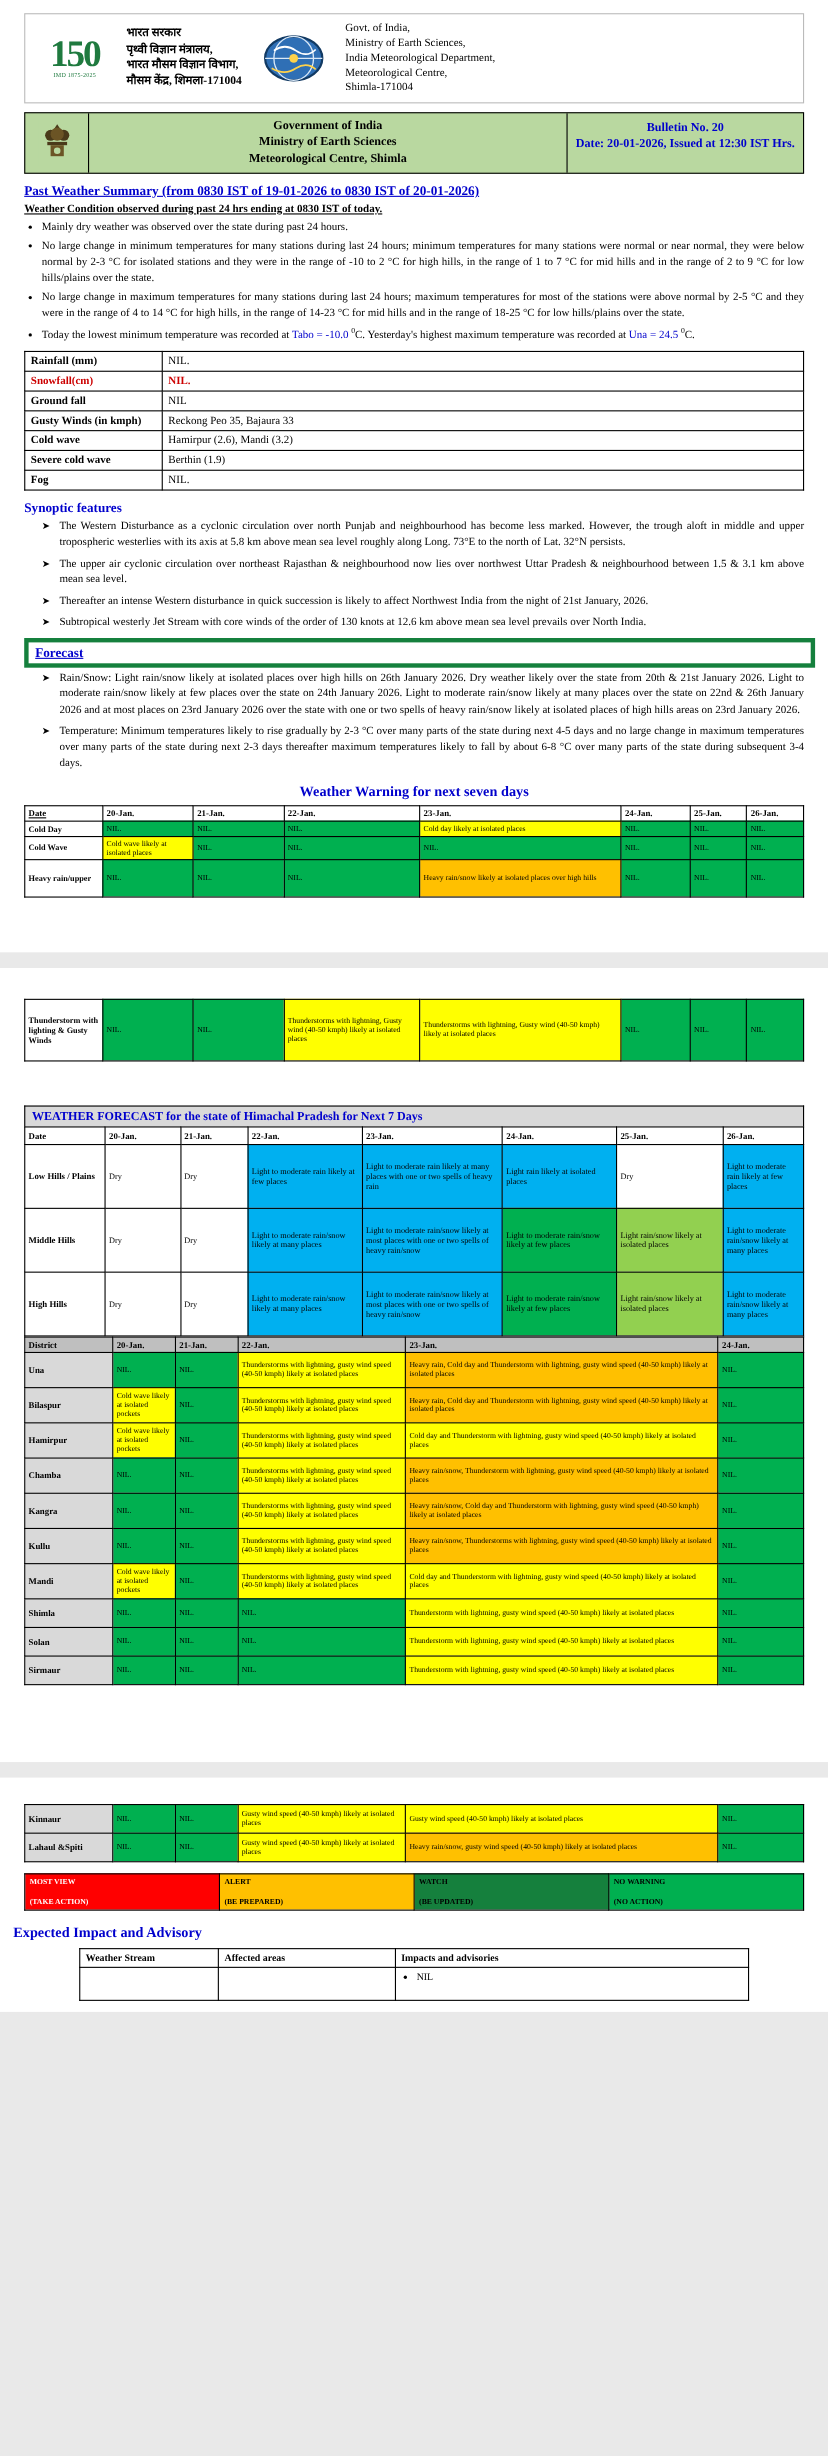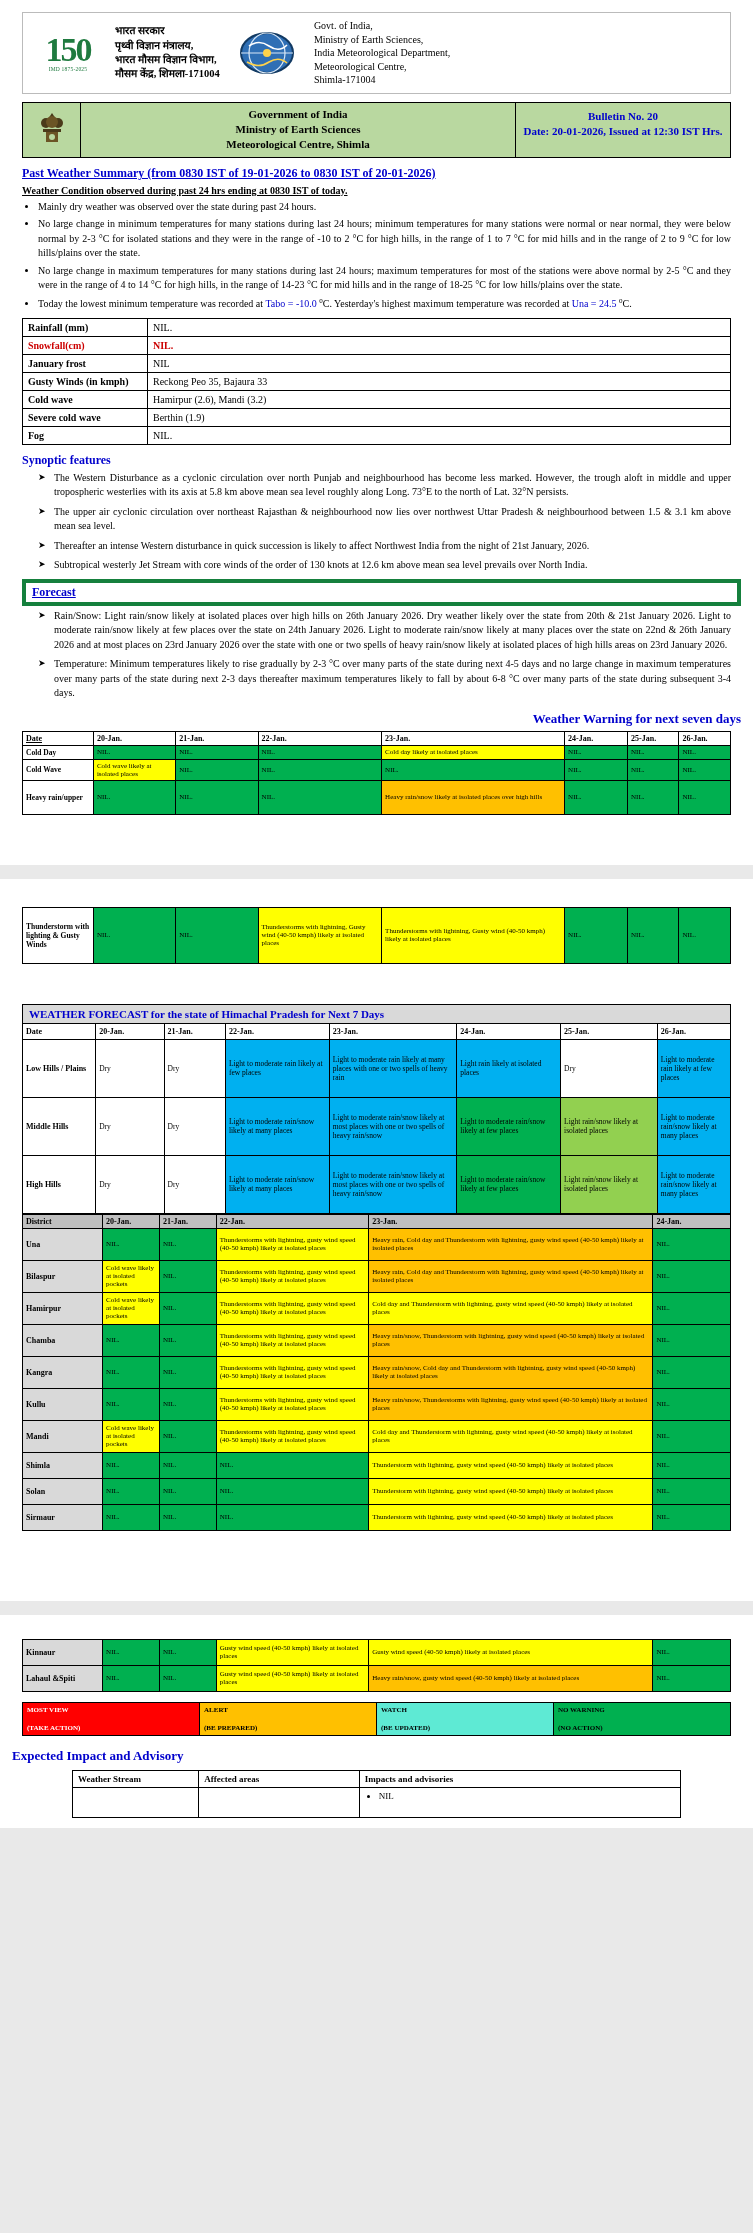--- a/index.html
+++ b/index.html
@@ -66,21 +66,21 @@
 
   
   ul.arrows { list-style:none; margin: 3px 10px 4px 26px; padding:0; }
   ul.arrows li { font-size:10px; line-height:1.45; margin-bottom:5px; text-align:justify; position:relative; padding-left:16px;}
   ul.arrows li:before { content:"\27A4"; position:absolute; left:0; font-size:9px; }
 
   .forecast-box { border:4px solid #15803d; margin: 6px 0 0 10px; }
   .forecast-box .fhead { color:#0000cc; font-weight:bold; font-size:12px; padding:2px 6px; text-decoration:underline;}
 
   
-  .center-title { text-align:right; color:#0000cc; font-weight:bold; font-size:13px; margin: 10px 0 4px 0;}
+  .center-title { text-align:center; color:#0000cc; font-weight:bold; font-size:13px; margin: 10px 0 4px 0;}
   .warn { width: calc(100% - 20px); margin: 0 10px; font-size:7px; table-layout:fixed;}
   .warn th, .warn td { border:1px solid #000; padding:2px 3px; vertical-align:middle;}
   .warn th { font-size:8px; font-weight:bold; text-align:left; background:#fff;}
   .warn td.lbl { font-weight:bold; font-size:7.5px; background:#fff; }
   .c-green { background:#00b050; }
   .c-yellow { background:#ffff00; }
   .c-orange { background:#ffc000; }
   .c-blue { background:#00b0f0; }
   .c-lgreen { background:#92d050; }
   .c-white { background:#fff; }
@@ -97,21 +97,21 @@
   .dist { width: calc(100% - 20px); margin:0 10px; font-size:7px; table-layout:fixed;}
   .dist th, .dist td { border:1px solid #000; padding:2px 3px; vertical-align:middle;}
   .dist th { font-size:8px; font-weight:bold; text-align:left; background:#bfbfbf;}
   .dist td.dname { font-weight:bold; font-size:8px; background:#d9d9d9; }
 
   
   .legend { width: calc(100% - 20px); margin: 10px 10px 0 10px; font-size:7px; table-layout:fixed;}
   .legend td { border:1px solid #000; padding:3px 4px; height:28px; vertical-align:top; font-weight:bold;}
   .legend .l1 { background:#ff0000; color:#fff;}
   .legend .l2 { background:#ffc000; }
-  .legend .l3 { background:#5eead4; }
+  .legend .l3 { background:#15803d; }
   .legend .l4 { background:#00b050; }
   .legend small { display:block; font-weight:bold; margin-top:10px; font-size:7px;}
 
   .imp-title { text-align:left; color:#0000cc; font-weight:bold; font-size:13px; margin:12px 0 6px 0;}
   .imp { width: calc(100% - 120px); margin: 0 60px; font-size:9px; table-layout:fixed;}
   .imp th, .imp td { border:1px solid #000; padding:3px 5px; vertical-align:top; font-size:9px;}
   .imp th { font-weight:bold; text-align:left;}
   .imp ul { margin:0 0 0 14px; padding:0;}
   .imp li { font-size:9px; }
   sup { font-size:.7em; }
@@ -191,21 +191,21 @@
     <tbody>
         <tr>
       <td class="k">Rainfall (mm)</td>
       <td>NIL.</td>
     </tr>
     <tr>
       <td class="k red">Snowfall(cm)</td>
       <td class="red">NIL.</td>
     </tr>
     <tr>
-      <td class="k">January frost</td>
+      <td class="k">Ground fall</td>
       <td>NIL</td>
     </tr>
     <tr>
       <td class="k">Gusty Winds (in kmph)</td>
       <td>Reckong Peo 35, Bajaura 33</td>
     </tr>
     <tr>
       <td class="k">Cold wave</td>
       <td>Hamirpur (2.6), Mandi (3.2)</td>
     </tr>

